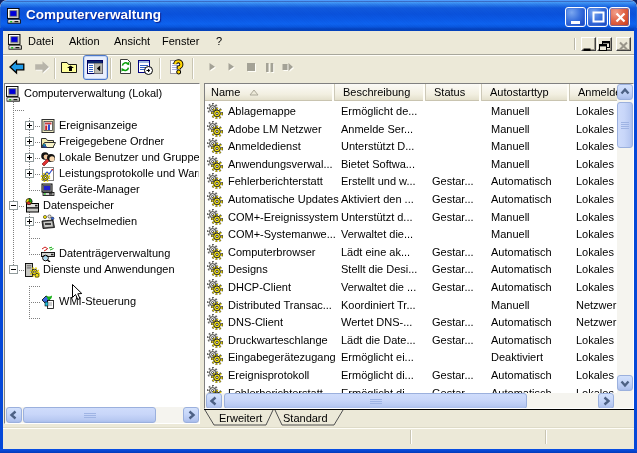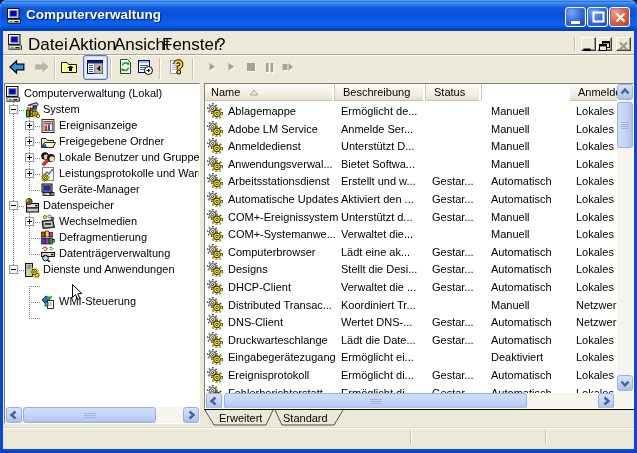--- a/index.html
+++ b/index.html
@@ -13,21 +13,21 @@
   border-radius:7px 7px 0 0;
   box-shadow:inset 0 1px 0 #4e9bfd, inset 1px 0 0 #1b63d6, inset -1px 0 0 #1b63d6; }
 #title .txt { position:absolute; left:26px; top:7px; color:#fff; font-size:13.5px; font-weight:bold;
   text-shadow:1px 1px 1px #0a1d8c; }
 .tbtn { position:absolute; top:7px; width:21px; height:20px; border-radius:3px;
   border:1px solid #fff; box-shadow:inset 0 0 0 1px rgba(70,120,220,.6); }
 .tbtn.blue { background:radial-gradient(circle at 30% 25%,#7ba7f0 0%,#3b72dd 45%,#1e50c8 80%,#1745b5 100%); }
 .tbtn.red  { background:radial-gradient(circle at 30% 25%,#f2a08c 0%,#e36b4e 40%,#d54a28 75%,#bc3a1c 100%); }
 .tbtn svg { position:absolute; left:0; top:0; }
 #menubar { position:absolute; left:3px; top:31px; width:631px; height:21px; background:#ECE9D8; }
-#menubar .mi { position:absolute; top:4px; font-size:17px; color:#000; }
+#menubar .mi { position:absolute; top:4px; font-size:11px; color:#000; }
 .c3d { position:absolute; background:#ECE9D8;
   border-top:1px solid #fff; border-left:1px solid #fff;
   border-right:1px solid #404040; border-bottom:1px solid #404040;
   box-shadow:inset -1px -1px 0 #9a968a; }
 #toolbar { position:absolute; left:3px; top:52px; width:631px; height:29px; background:#ECE9D8; }
 #toolbar .groove { position:absolute; left:0; top:2px; width:631px; height:2px;
   border-top:1px solid #a8a79c; border-bottom:1px solid #fffef8; }
 .tsep { position:absolute; top:6px; width:2px; height:21px;
   border-left:1px solid #c9c5b2; border-right:1px solid #fff; }
 .ticon { position:absolute; top:7px; width:16px; height:16px; }
@@ -180,29 +180,20 @@
             <line x1="24" y1="202.5" x2="35" y2="202.5" stroke="#7f7f7f" stroke-width="1" stroke-dasharray="1 1"></line>
             <line x1="24" y1="218.5" x2="35" y2="218.5" stroke="#7f7f7f" stroke-width="1" stroke-dasharray="1 1"></line>
             <line x1="24" y1="234.5" x2="35" y2="234.5" stroke="#7f7f7f" stroke-width="1" stroke-dasharray="1 1"></line>
 </svg>
 <div class="trow" style="left:0;top:2px;width:196px">
 <svg class="abs" style="left:0px;top:0" width="16" height="16">
               <use href="#i-comp"></use>
             </svg>
 <div class="lbl" style="left:19px">Computerverwaltung (Lokal)</div>
 </div>
-<div class="trow" style="left:0;top:18px;width:196px">
-<div class="pmbox" style="left:4px">
-              <div class="h"></div>
-            </div>
-<svg class="abs" style="left:19px;top:0" width="16" height="16">
-              <use href="#i-systools"></use>
-            </svg>
-<div class="lbl" style="left:38px">System</div>
-</div>
 <div class="trow" style="left:0;top:34px;width:196px">
 <div class="pmbox" style="left:20px">
               <div class="h"></div>
               <div class="v"></div>
             </div>
 <svg class="abs" style="left:35px;top:0" width="16" height="16">
               <use href="#i-eventvwr"></use>
             </svg>
 <div class="lbl" style="left:54px">Ereignisanzeige</div>
 </div>
@@ -253,26 +244,20 @@
 </div>
 <div class="trow" style="left:0;top:130px;width:196px">
 <div class="pmbox" style="left:20px">
               <div class="h"></div>
               <div class="v"></div>
             </div>
 <svg class="abs" style="left:35px;top:0" width="16" height="16">
               <use href="#i-remov"></use>
             </svg>
 <div class="lbl" style="left:54px">Wechselmedien</div>
-</div>
-<div class="trow" style="left:0;top:146px;width:196px">
-<svg class="abs" style="left:35px;top:0" width="16" height="16">
-              <use href="#i-defrag"></use>
-            </svg>
-<div class="lbl" style="left:54px">Defragmentierung</div>
 </div>
 <div class="trow" style="left:0;top:162px;width:196px">
 <svg class="abs" style="left:35px;top:0" width="16" height="16">
               <use href="#i-diskmgmt"></use>
             </svg>
 <div class="lbl" style="left:54px">Datenträgerverwaltung</div>
 </div>
 <div class="trow" style="left:0;top:178px;width:196px">
 <div class="pmbox" style="left:4px">
               <div class="h"></div>
@@ -310,40 +295,43 @@
 <div id="listpanel">
 <div class="hdrcell" style="left:0px;width:130px">
           <span style="left:6px">Name</span>
         </div>
 <div class="hdrcell" style="left:130px;width:91px">
           <span style="left:8px">Beschreibung</span>
         </div>
 <div class="hdrcell" style="left:221px;width:56px">
           <span style="left:8px">Status</span>
         </div>
+<div class="hdrcell" style="left:277px;width:88px">
+          <span style="left:8px">Autostarttyp</span>
+        </div>
 <div class="hdrcell" style="left:365px;width:63px">
           <span style="left:8px">Anmelde</span>
         </div>
 <svg class="abs" style="left:44px;top:5px" width="10" height="8">
           <path d="M5 1 L9 6 L1 6 Z" fill="#ece9d8" stroke="#aca899" stroke-width="1"></path>
         </svg>
 <div class="lrow" style="top:18.0px;width:412px">
 <svg class="abs" style="left:2px;top:1px" width="16" height="16">
             <use href="#i-gears"></use>
           </svg>
 <div style="left:23px">Ablagemappe</div>
 <div style="left:136px">Ermöglicht de...</div>
 <div style="left:286px">Manuell</div>
 <div style="left:371px">Lokales</div>
 </div>
 <div class="lrow" style="top:35.6px;width:412px">
 <svg class="abs" style="left:2px;top:1px" width="16" height="16">
             <use href="#i-gears"></use>
           </svg>
-<div style="left:23px">Adobe LM Service</div>
+<div style="left:23px">Adobe LM Netzwer</div>
 <div style="left:136px">Anmelde Ser...</div>
 <div style="left:286px">Manuell</div>
 <div style="left:371px">Lokales</div>
 </div>
 <div class="lrow" style="top:53.2px;width:412px">
 <svg class="abs" style="left:2px;top:1px" width="16" height="16">
             <use href="#i-gears"></use>
           </svg>
 <div style="left:23px">Anmeldedienst</div>
 <div style="left:136px">Unterstützt D...</div>
@@ -356,21 +344,21 @@
           </svg>
 <div style="left:23px">Anwendungsverwal...</div>
 <div style="left:136px">Bietet Softwa...</div>
 <div style="left:286px">Manuell</div>
 <div style="left:371px">Lokales</div>
 </div>
 <div class="lrow" style="top:88.4px;width:412px">
 <svg class="abs" style="left:2px;top:1px" width="16" height="16">
             <use href="#i-gears"></use>
           </svg>
-<div style="left:23px">Arbeitsstationsdienst</div>
+<div style="left:23px">Fehlerberichterstatt</div>
 <div style="left:136px">Erstellt und w...</div>
 <div style="left:227px">Gestar...</div>
 <div style="left:286px">Automatisch</div>
 <div style="left:371px">Lokales</div>
 </div>
 <div class="lrow" style="top:106.0px;width:412px">
 <svg class="abs" style="left:2px;top:1px" width="16" height="16">
             <use href="#i-gears"></use>
           </svg>
 <div style="left:23px">Automatische Updates</div>

